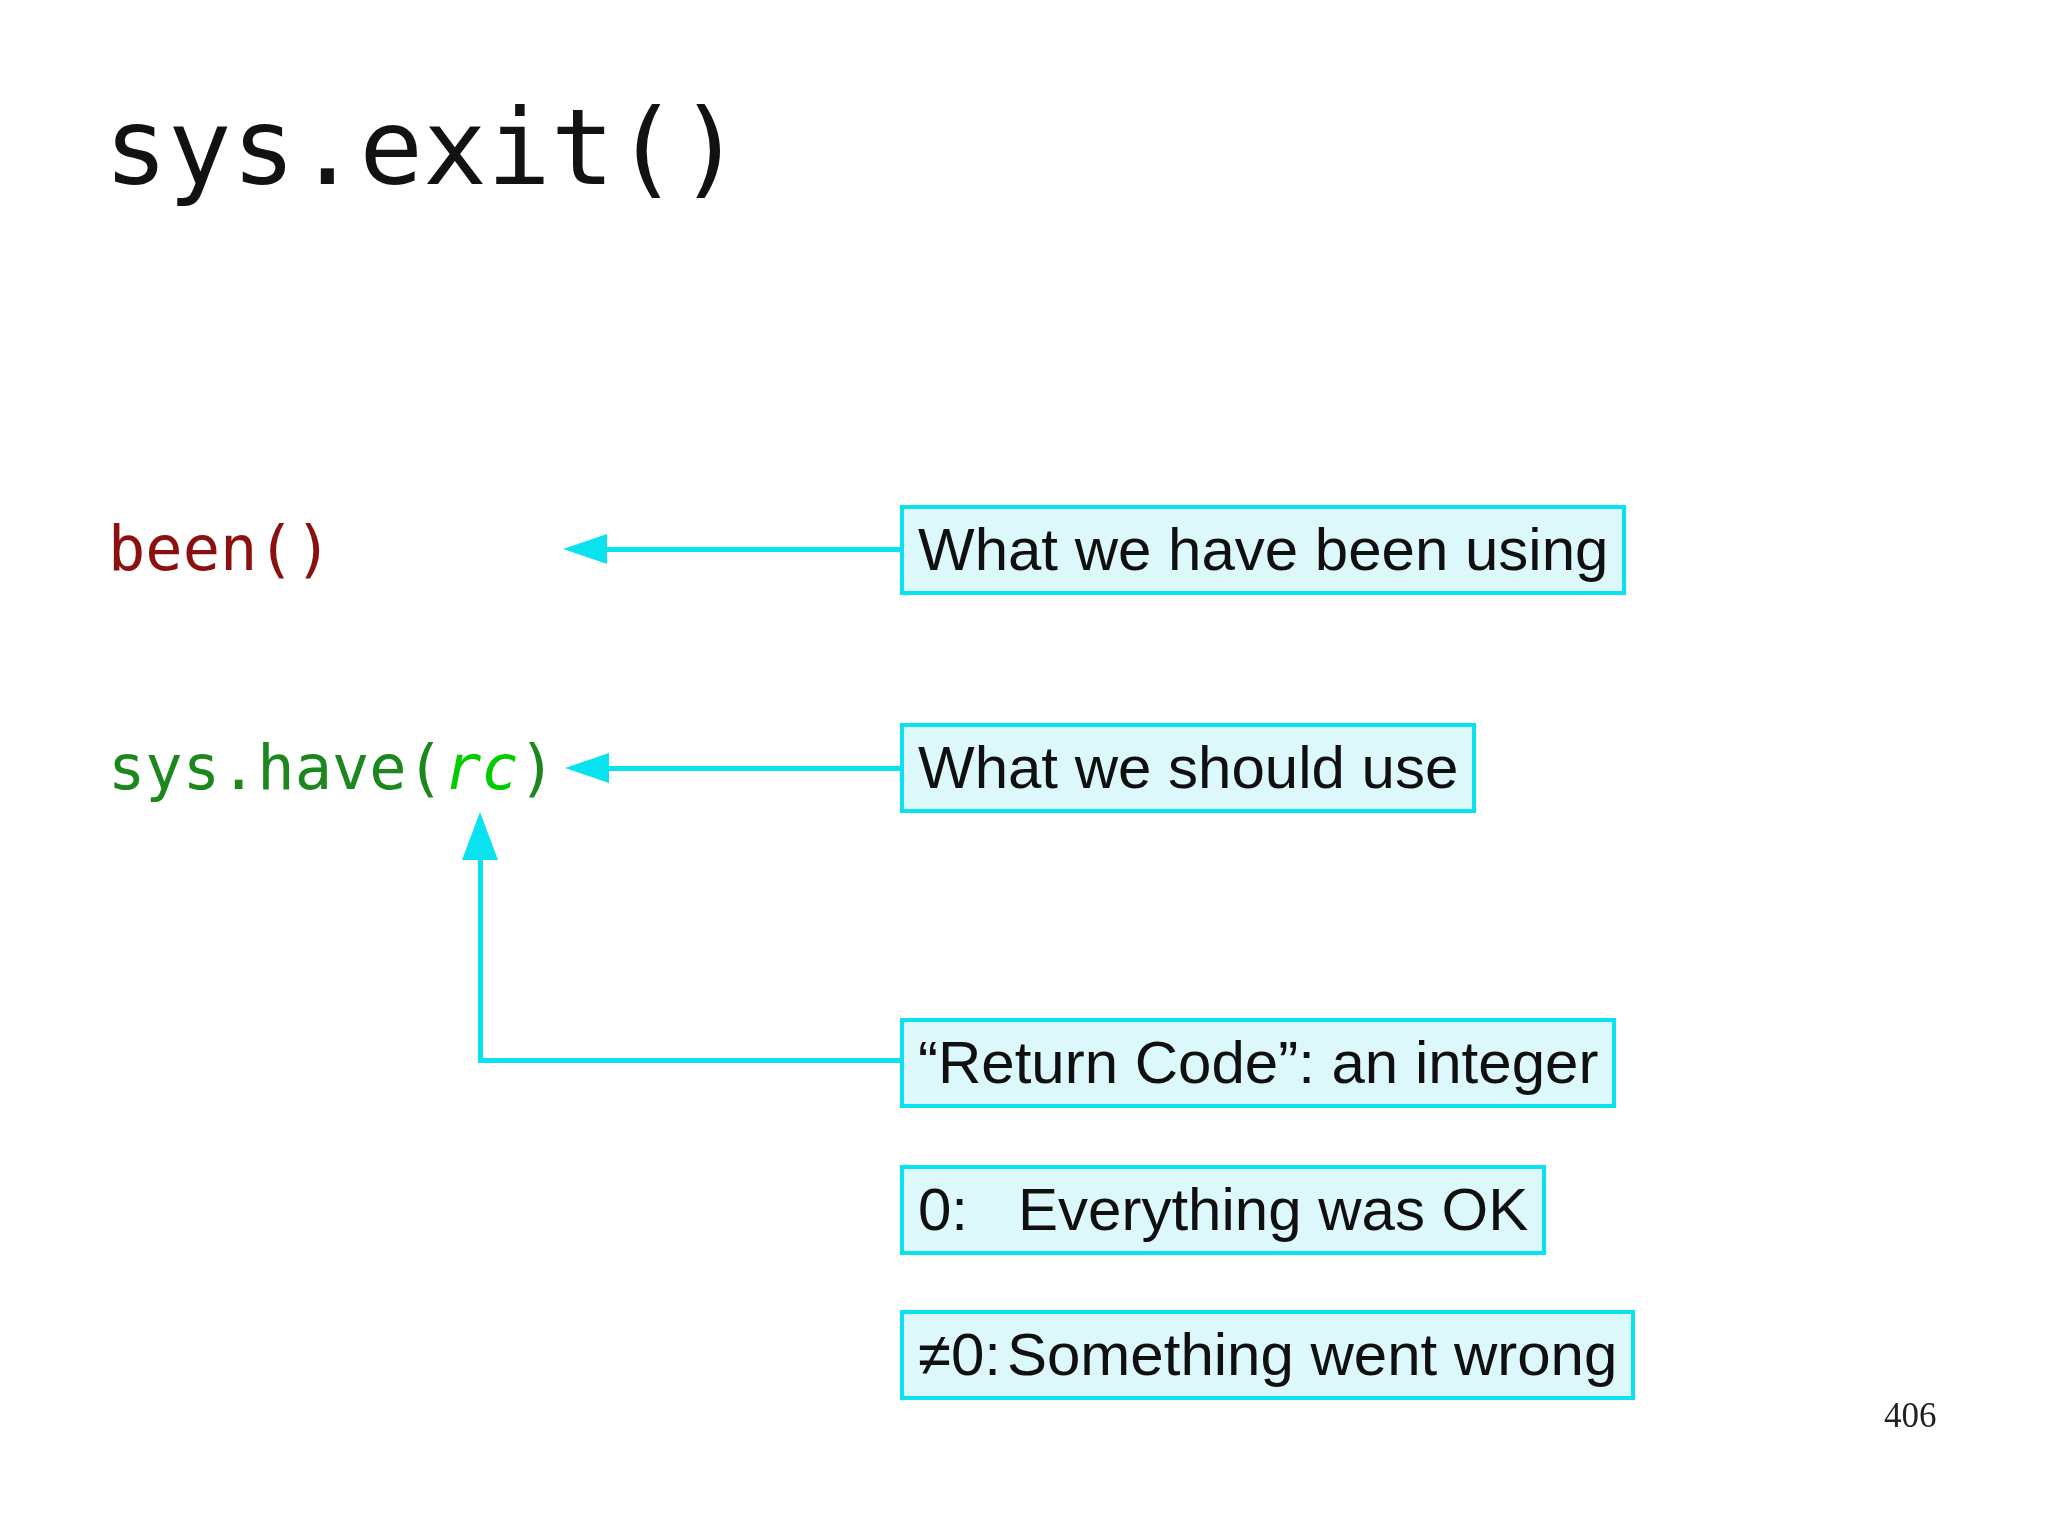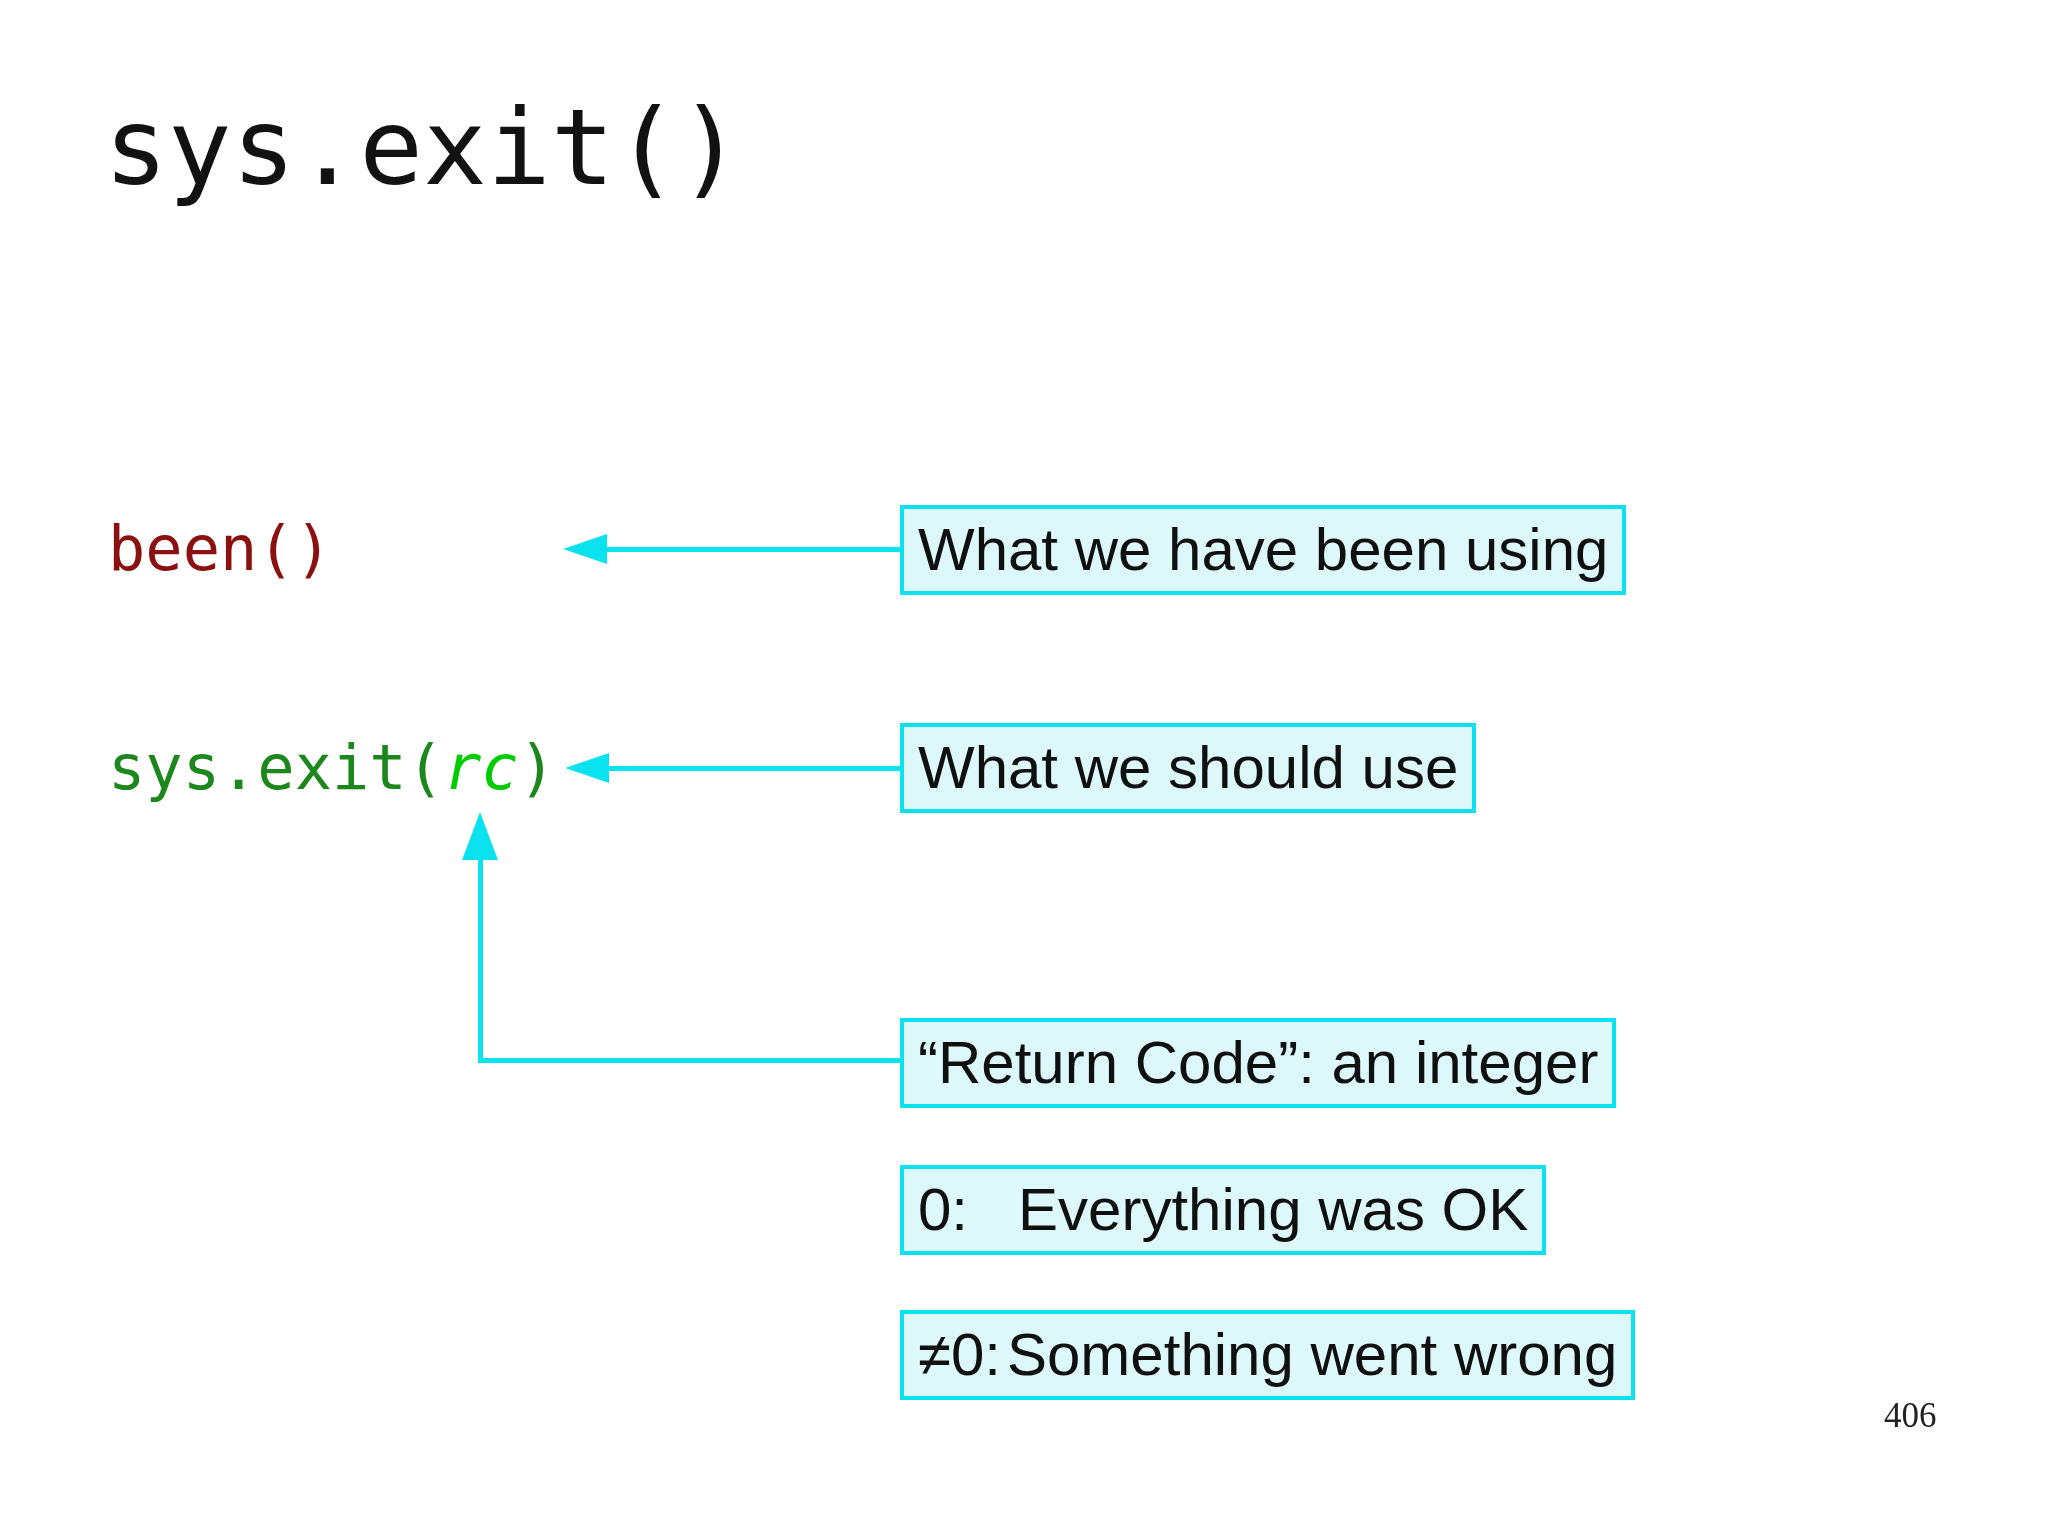--- a/index.html
+++ b/index.html
@@ -74,21 +74,21 @@
 </style>
 </head>
 <body>
 
 <div class="slide">
 
   <div class="title">sys.exit()</div>
 
   <div class="code-line code-exit"><span>been()</span></div>
 
-  <div class="code-line code-sysexit"><span>sys.exit(</span><span class="code-arg">rc</span><span>)</span></div>
+  <div class="code-line code-sysexit"><span>sys.have(</span><span class="code-arg">rc</span><span>)</span></div>
 
   <div class="callout" style="left:900px; top:505px;">
     <span>What we have been using</span>
   </div>
 
   <div class="callout" style="left:900px; top:723px;">
     <span>What we should use</span>
   </div>
 
   <div class="callout" style="left:900px; top:1018px;">

